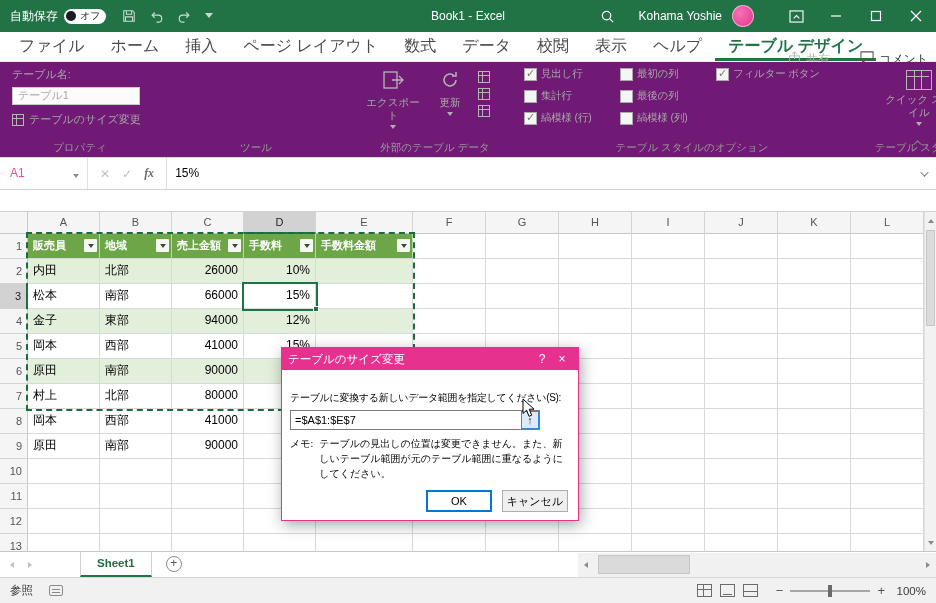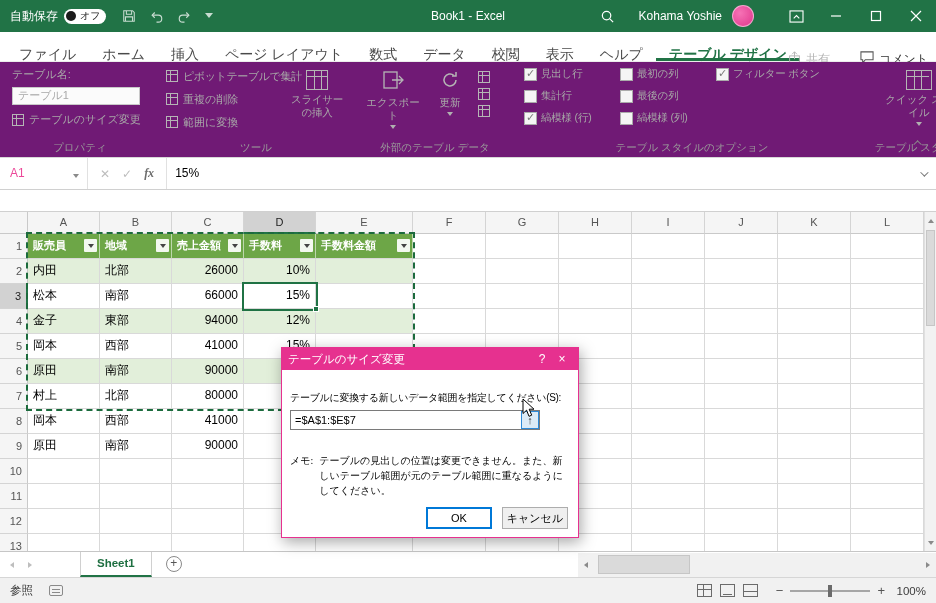--- a/index.html
+++ b/index.html
@@ -18,21 +18,21 @@
   .tb-title { position:absolute; left:50%; transform:translateX(-50%); white-space:nowrap; font-size:12px; }
   .tb-right { position:absolute; right:0; top:0; height:32px; display:flex; align-items:center; }
   .tb-user { font-size:12px; margin-right:10px; }
   .avatar { width:22px; height:22px; border-radius:50%; background:radial-gradient(circle at 35% 35%, #f672b5, #e0368c); margin-right:22px; border:1px solid rgba(255,255,255,.5); }
   .winbtn { width:40px; height:32px; display:flex; align-items:center; justify-content:center; }
   .searchbtn { width:34px; height:32px; display:flex; align-items:center; justify-content:center; margin-right:14px; }
 
   
   .tabrow { height:30px; background:#fff; display:flex; align-items:stretch; border-bottom:1px solid #ececec; position:relative; }
   .rtabs { display:flex; margin-left:6px; }
-  .rtab { padding:0 13px; line-height:28px; font-size:14px; color:#4a4a4a; cursor:default; white-space:nowrap;margin-top:8px; }
+  .rtab { padding:0 13px; line-height:28px; font-size:16px; color:#4a4a4a; cursor:default; white-space:nowrap; }
   .rtab.active { color:#217346; border-bottom:3px solid #217346; font-weight:bold; }
   .tabrow-right { position:absolute; right:8px; top:12px; height:30px; display:flex; align-items:center; gap:30px; }
   .share { display:flex; align-items:center; gap:5px; font-size:12px; color:#b3b3b3; }
   .comments { display:flex; align-items:center; gap:5px; font-size:12px; color:#333; }
 
   
   .ribbon { height:96px; background:#701a75; border-bottom:1px solid #d8d8d8; display:flex; padding-left:4px; position:relative; }
   .rgroup { position:relative; flex:none; padding:5px 8px 16px; }
   .glabel { position:absolute; bottom:2px; left:0; right:0; text-align:center; font-size:10.5px; color:#9a9a9a; white-space:nowrap; }
   .gsep { width:1px; background:#e2e2e2; margin:4px 1px; }
@@ -135,21 +135,21 @@
   
   .dialog { position:absolute; left:281px; top:347px; width:298px; background:#fff; border:1px solid #e6318f; box-shadow:2px 4px 14px rgba(0,0,0,.35); z-index:80; }
   .dlg-title { height:22px; background:#e6318f; color:#fff; display:flex; align-items:center; font-size:11.5px; padding:0 6px; }
   .dlg-title .t { flex:1; }
   .dlg-hbtn { width:20px; text-align:center; font-size:12px; }
   .dlg-body { padding:21px 8px 8px; }
   .dlg-prompt { font-size:10px; letter-spacing:-0.3px; white-space:nowrap; color:#000; line-height:14px; }
   .dlg-inputrow { margin-top:5px; position:relative; width:250px; height:20px; }
   .dlg-input { width:100%; height:20px; border:1px solid #7a7a7a; font-size:11px; padding:0 22px 0 4px; font-family:inherit; color:#000; }
   .range-btn { position:absolute; right:1px; top:1px; width:18px; height:18px; background:#dcebf7; border:1px solid #2e8ad8; display:flex; align-items:center; justify-content:center; font-size:11px; color:#333; }
-  .dlg-note { display:flex; gap:6px; margin-top:23px; font-size:10px; line-height:15px; color:#000;font-family:Liberation Serif, serif; }
+  .dlg-note { display:flex; gap:6px; margin-top:6px; font-size:10px; line-height:15px; color:#000;font-family:Liberation Serif, serif; }
   .note-label { flex:none; }
   .dlg-actions { display:flex; justify-content:flex-end; gap:10px; margin-top:9px; padding-right:2px; }
   .dbtn { width:66px; height:22px; font-size:11px; font-family:inherit; }
   .dbtn.ok { background:#fff; border:2px solid #0078d7; color:#000; }
   .dbtn.cancel { background:#efefef; border:1px solid #adadad; color:#000; }
 
   .cursor { position:absolute; left:522px; top:398px; z-index:200; pointer-events:none; }
 </style>
 </head>
 <body>
@@ -259,40 +259,20 @@
       <input class="tname-input" value="テーブル1" style="">
       <div class="smallbtn" style="margin-top:6px">
         <span class="tbl-ico"></span>
         <span>テーブルのサイズ変更</span>
       </div>
       <div class="glabel">プロパティ</div>
     </div>
     <div class="gsep"></div>
 
     <div class="rgroup" style="width:196px">
-      <div class="g2wrap">
-        <div class="g2stack">
-          <div class="smallbtn">
-            <span class="tbl-ico"></span>
-            <span style="letter-spacing:-0.4px">ピボットテーブルで集計</span>
-          </div>
-          <div class="smallbtn">
-            <span class="tbl-ico"></span>
-            <span>重複の削除</span>
-          </div>
-          <div class="smallbtn">
-            <span class="tbl-ico"></span>
-            <span>範囲に変換</span>
-          </div>
-        </div>
-        <div class="bigbtn" style="width:66px">
-          <span class="bicon big-ico"></span>
-          <span style="letter-spacing:-0.3px">スライサーの挿入</span>
-        </div>
-      </div>
       <div class="glabel">ツール</div>
     </div>
     <div class="gsep"></div>
 
     <div class="rgroup" style="width:158px">
       <div class="g3wrap">
         <div class="bigbtn" style="width:58px">
           <span class="bicon"><svg width="22" height="20" viewBox="0 0 22 20">
                 <rect x="2" y="2" width="13" height="16" fill="none" stroke="#b5b5b5" stroke-width="1.3"></rect>
                 <path d="M10 10h10M17 6l4 4-4 4" fill="none" stroke="#b5b5b5" stroke-width="1.3"></path>

